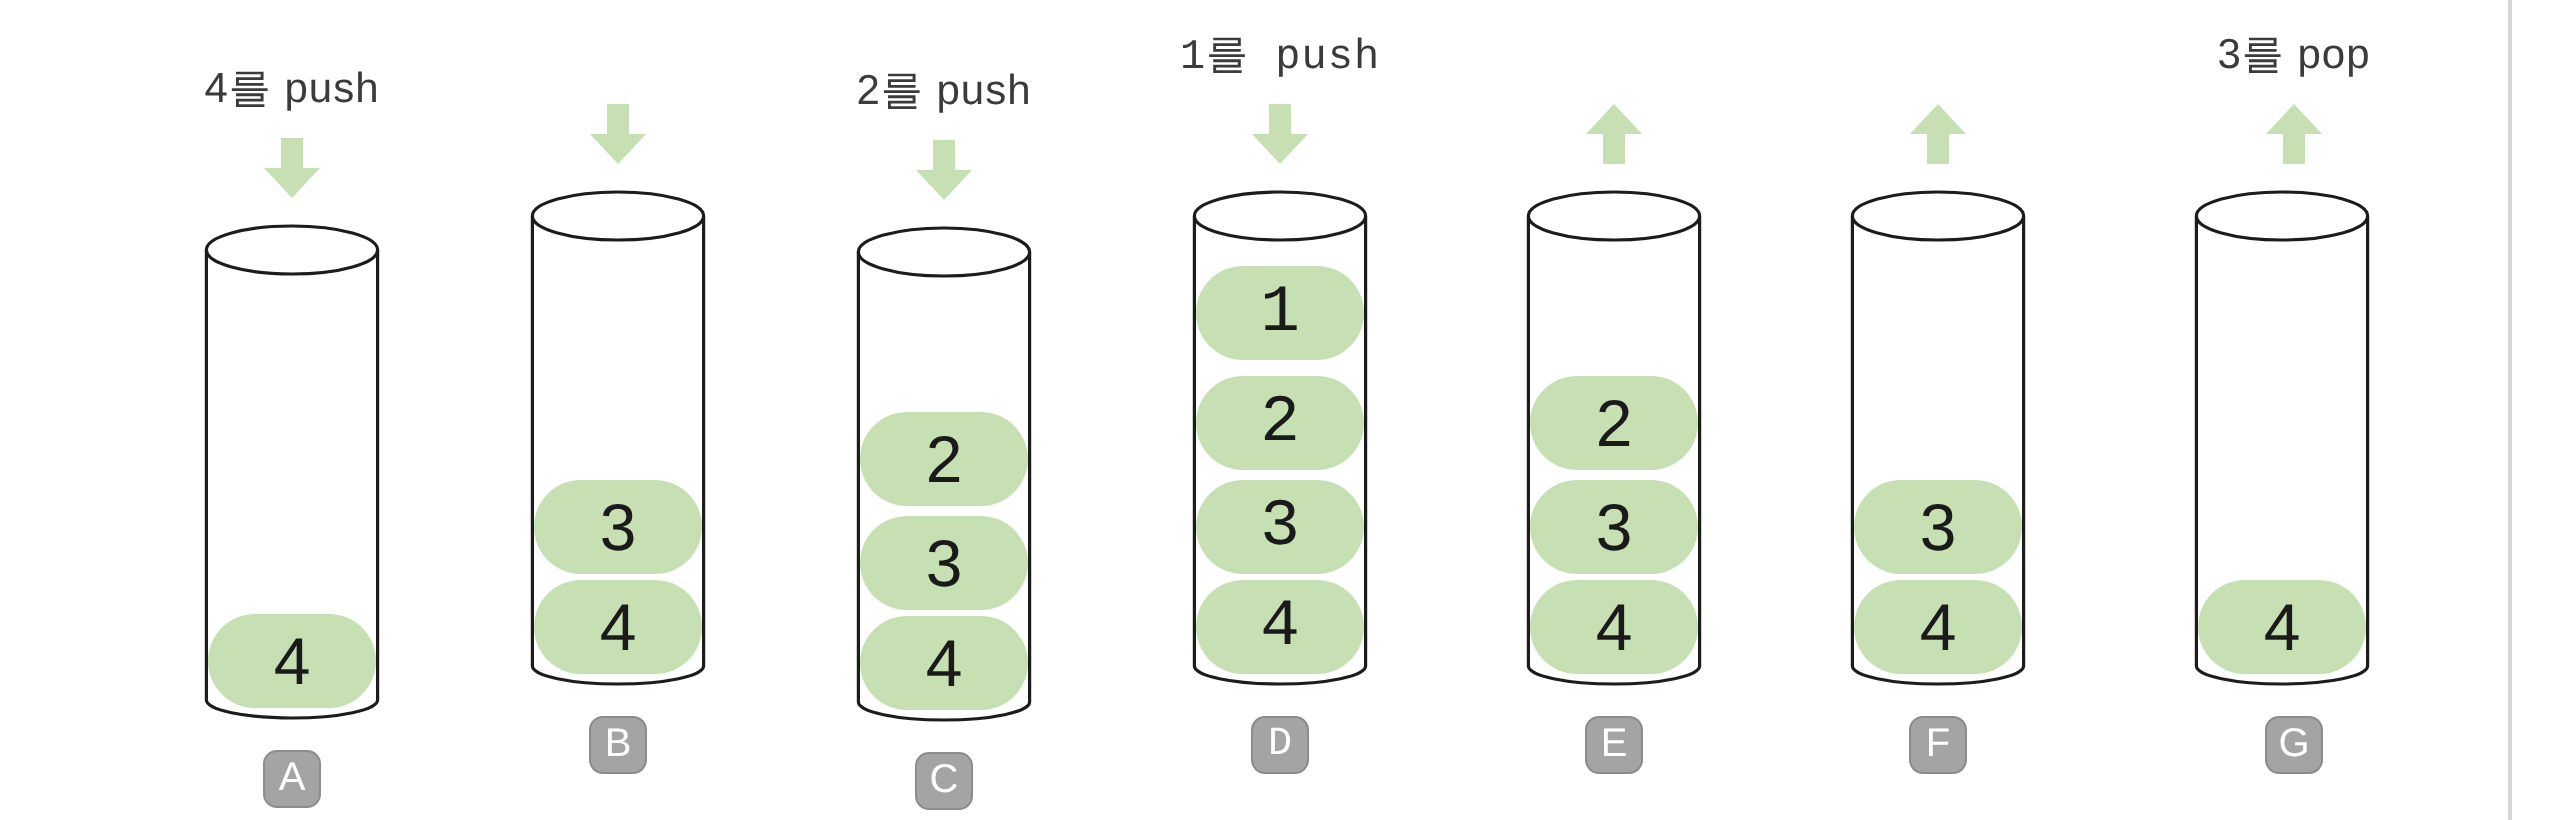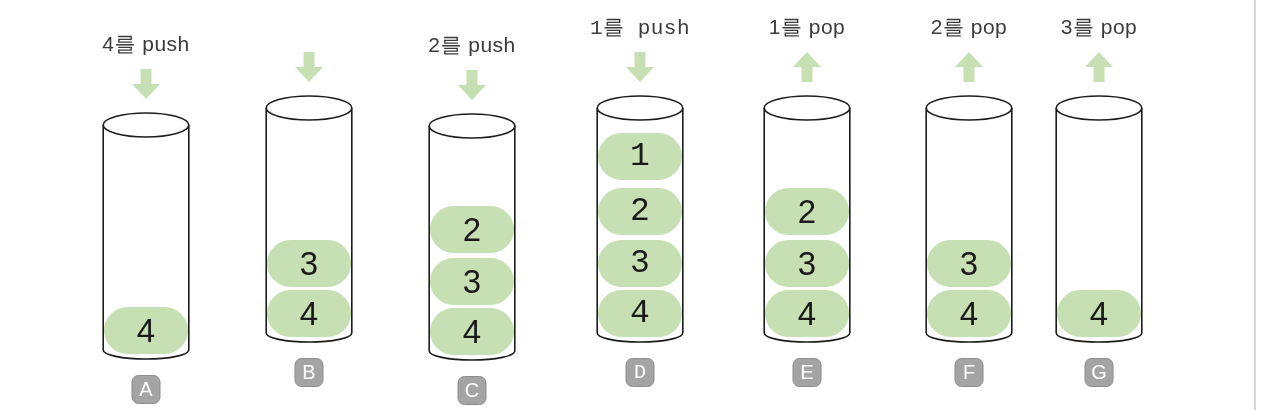--- a/index.html
+++ b/index.html
@@ -63,21 +63,21 @@
     line-height: 27px;
     text-align: center;
   }
   
   .col-0 { left: 102px; margin-top: 17px; }
   .col-1 { left: 265px; }
   .col-2 { left: 428px; margin-top: 18px; }
   .col-3 { left: 596px; font-family: Liberation Mono, monospace; }
   .col-4 { left: 763px; }
   .col-5 { left: 925px; }
-  .col-6 { left: 1055px; }
+  .col-6 { left: 1097px; padding-left: 12px; }
 </style>
 </head>
 <body style="--pill-green: #c6e0b4; --arrow-green: #c6e0b4; --badge-gray: #a4a4a4; --badge-border: #8c8c8c; --badge-text: #ffffff; --title-text: #3b3b3b; --cylinder-stroke: #1c1c1c; --number-text: #1a1a1a; --right-border: #d6d6d6;">
 
 <div class="right-border"></div>
 
 <div class="column col-0">
   <div class="op-title">4를 push</div>
   <div class="arrow">
     <svg width="30" height="30" viewBox="0 0 30 30">
@@ -144,40 +144,38 @@
   <div class="stack">
       <div class="pill" style="bottom: 8px;">4</div>
       <div class="pill" style="bottom: 58px;">3</div>
       <div class="pill" style="bottom: 110px;">2</div>
       <div class="pill" style="bottom: 165px;">1</div>
     </div>
   <div class="badge">D</div>
 </div>
 
 <div class="column col-4">
-  <div class="op-title">1를 pop</div>
   <div class="arrow">
     <svg width="30" height="30" viewBox="0 0 30 30">
         <polygon class="arrow-shape" fill="#c6e0b4" points="15,0 29,15 20.5,15 20.5,30 9.5,30 9.5,15 1,15"></polygon>
       </svg>
   </div>
   <svg class="cylinder" width="88" height="250" viewBox="0 0 88 250">
     <path d="M1.2,13 L1.2,238 A42.8,9 0 0 0 86.8,238 L86.8,13" fill="#ffffff" stroke="#1c1c1c" stroke-width="1.6"></path>
     <ellipse cx="44" cy="13" rx="42.8" ry="12" fill="#ffffff" stroke="#1c1c1c" stroke-width="1.6"></ellipse>
   </svg>
   <div class="stack">
       <div class="pill" style="bottom: 8px;">4</div>
       <div class="pill" style="bottom: 58px;">3</div>
       <div class="pill" style="bottom: 110px;">2</div>
     </div>
   <div class="badge">E</div>
 </div>
 
 <div class="column col-5">
-  <div class="op-title">2를 pop</div>
   <div class="arrow">
     <svg width="30" height="30" viewBox="0 0 30 30">
         <polygon class="arrow-shape" fill="#c6e0b4" points="15,0 29,15 20.5,15 20.5,30 9.5,30 9.5,15 1,15"></polygon>
       </svg>
   </div>
   <svg class="cylinder" width="88" height="250" viewBox="0 0 88 250">
     <path d="M1.2,13 L1.2,238 A42.8,9 0 0 0 86.8,238 L86.8,13" fill="#ffffff" stroke="#1c1c1c" stroke-width="1.6"></path>
     <ellipse cx="44" cy="13" rx="42.8" ry="12" fill="#ffffff" stroke="#1c1c1c" stroke-width="1.6"></ellipse>
   </svg>
   <div class="stack">

